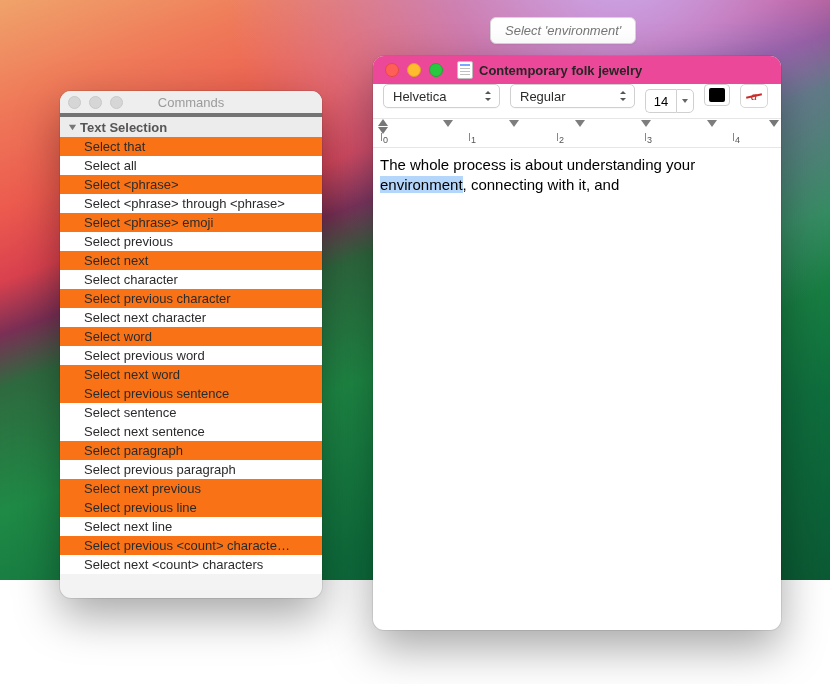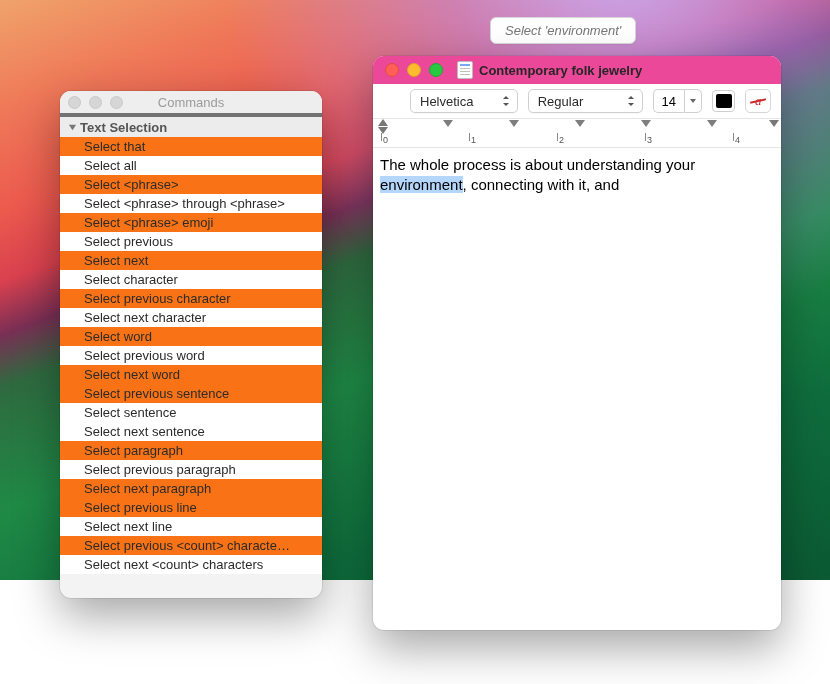--- a/index.html
+++ b/index.html
@@ -150,25 +150,23 @@
     background:repeating-linear-gradient(#c0c0c0 0 1px, transparent 1px 3px);
   }
   .editor-title {
     font-size:13px;font-weight:700;color:#262626;
   }
 
   
   .toolbar {
     height: 34px;
     display:flex;
-    align-items:center;
     gap:10px;
     padding:0 10px;
     background:#fff;
-    margin-left:27px;
   }
   .combo {
     height:22px;
     border:1px solid #d0d0d0;
     background:#fff;
     border-radius:5px;
     display:flex;
     align-items:center;
     padding:0 6px 0 9px;
     font-size:13px;
@@ -288,21 +286,21 @@
         <div class="cmd-item alt">Select previous character</div>
         <div class="cmd-item">Select next character</div>
         <div class="cmd-item alt">Select word</div>
         <div class="cmd-item">Select previous word</div>
         <div class="cmd-item alt">Select next word</div>
         <div class="cmd-item alt">Select previous sentence</div>
         <div class="cmd-item">Select sentence</div>
         <div class="cmd-item">Select next sentence</div>
         <div class="cmd-item alt">Select paragraph</div>
         <div class="cmd-item">Select previous paragraph</div>
-        <div class="cmd-item alt">Select next paragraph</div>
+        <div class="cmd-item alt">Select next previous</div>
         <div class="cmd-item alt">Select previous line</div>
         <div class="cmd-item">Select next line</div>
         <div class="cmd-item alt">Select previous &lt;count&gt; characte…</div>
         <div class="cmd-item">Select next &lt;count&gt; characters</div>
       </div>
   </div>
 
   <div class="window editor-window">
     <div class="editor-titlebar">
       <div class="traffic-active">

